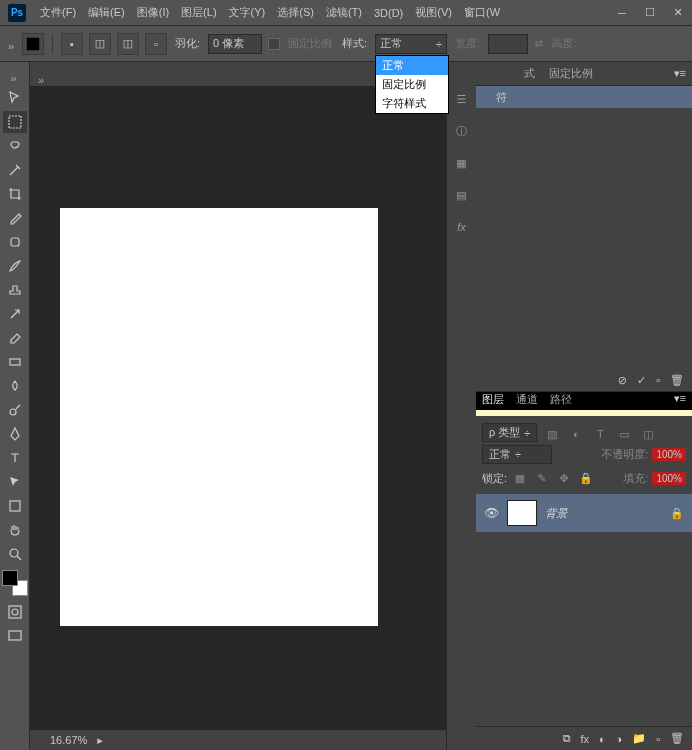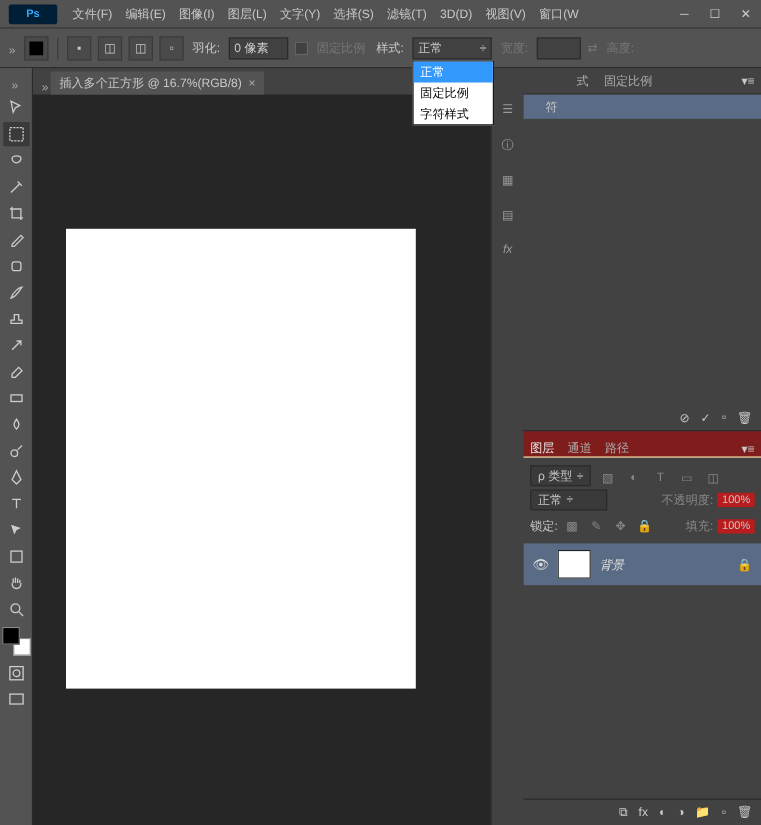--- a/index.html
+++ b/index.html
@@ -1,18 +1,18 @@
 <!DOCTYPE html>
 <html><head>
 <meta charset="utf-8">
 <style>
 *{margin:0;padding:0;box-sizing:border-box;font-family:"Microsoft YaHei",Arial,sans-serif;font-size:11px;color:#c8c8c8;user-select:none}
 body{background:#535353;width:692px;height:750px;overflow:hidden;position:relative}
 .menubar{height:26px;background:#535353;display:flex;align-items:center;padding-left:8px;border-bottom:1px solid #2a2a2a}
-.ps-logo{width:44px;height:18px;background:#001e36;color:#31a8ff;font-weight:bold;font-size:10px;display:flex;align-items:center;justify-content:center;margin-right:8px;border-radius:2px}
+.ps-logo{width:18px;height:18px;background:#001e36;color:#31a8ff;font-weight:bold;font-size:10px;display:flex;align-items:center;justify-content:center;margin-right:8px;border-radius:2px}
 .menu-item{padding:0 6px;height:40px;display:flex;align-items:center;cursor:default}
 .win-controls{margin-left:auto;display:flex}
 .win-btn{width:28px;height:22px;display:flex;align-items:center;justify-content:center;color:#ccc}
 .optbar{height:36px;background:#535353;border-bottom:1px solid #2a2a2a;display:flex;align-items:center;padding:0 8px;gap:6px}
 .opt-icon{width:22px;height:22px;border:1px solid #3a3a3a;display:flex;align-items:center;justify-content:center;background:#4a4a4a}
 .opt-label{font-size:11px;padding:0 2px}
 .opt-input{width:54px;height:20px;background:#414141;border:1px solid #2a2a2a;padding:0 4px;color:#ccc}
 .opt-check{width:12px;height:12px;border:1px solid #666;background:#414141}
 .opt-select{width:72px;height:20px;background:#414141;border:1px solid #2a2a2a;padding:0 4px;display:flex;align-items:center;justify-content:space-between;position:relative}
 .dropdown{position:absolute;top:20px;left:-1px;width:74px;background:#fff;border:1px solid #000;z-index:100}
@@ -37,21 +37,21 @@
 .right{width:246px;background:#424242;display:flex}
 .riconcol{width:30px;background:#424242;border-left:1px solid #2a2a2a;display:flex;flex-direction:column;padding-top:26px;gap:10px}
 .ricon{width:24px;height:22px;margin:0 auto;display:flex;align-items:center;justify-content:center;color:#999}
 .rpanels{flex:1;display:flex;flex-direction:column}
 .panel-top{height:330px;border-bottom:1px solid #2a2a2a;position:relative}
 .ptab-row{height:24px;display:flex;align-items:center;padding-left:48px;gap:14px;background:#424242;border-bottom:1px solid #2a2a2a}
 .ptab{font-size:11px;color:#aaa}
 .para-head{height:22px;background:#5a6b85;display:flex;align-items:center;padding-left:20px;font-size:11px;color:#ddd}
 .panel-foot{position:absolute;bottom:0;right:0;height:22px;display:flex;align-items:center;gap:10px;padding-right:8px;color:#888}
 .panel-bot{flex:1;display:flex;flex-direction:column}
-.lyr-tabs{height:24px;display:flex;align-items:flex-end;padding-left:6px;gap:12px;background:#7f1d1d;border-bottom:1px solid #fef9c3}
+.lyr-tabs{height:24px;display:flex;align-items:flex-start;padding-left:6px;gap:12px;background:#000000;border-bottom:6px solid #fef9c3}
 .lyr-tab{font-size:11px;color:#aaa}
 .lyr-tab.active{color:#e5e5e5}
 .lyr-row1{height:26px;display:flex;align-items:flex-end;padding:0 6px;gap:6px}
 .lyr-sel{background:#3a3a3a;border:1px solid #2a2a2a;padding:1px 6px;display:flex;align-items:center;gap:4px;font-size:10px}
 .lyr-mini{width:18px;height:16px;display:flex;align-items:center;justify-content:center;color:#888;font-size:11px}
 .lyr-row2{height:24px;display:flex;align-items:center;padding:0 6px;gap:4px;font-size:10px}
 .lyr-pct{background:#b91c1c;padding:1px 4px;font-size:10px}
 .lyr-list{flex:1;background:#424242;padding-top:4px}
 .lyr-item{height:38px;background:#5a6b85;display:flex;align-items:center;padding:0 8px;gap:8px}
 .eye{color:#ddd;font-size:12px}
@@ -233,27 +233,27 @@
     <div class="tool">
         <svg viewBox="0 0 16 16">
           <rect x="2" y="3" width="12" height="9"></rect>
         </svg>
       </div>
   </div>
 
   <div class="center">
     <div class="tabbar">
       <div class="expand">»</div>
-      <div class="doctab">
-        <span>插入多个正方形 @ 16.7%(RGB/8)</span>
-        <span class="tab-x">×</span>
-      </div>
     </div>
     <div class="canvas-area">
       <div class="canvas"></div>
+    </div>
+    <div class="statusbar">
+      <span>16.67%</span>
+      <span style="margin-left:10px">▸</span>
     </div>
   </div>
 
   <div class="right">
     <div class="riconcol">
       <div class="ricon">☰</div>
       <div class="ricon">ⓘ</div>
       <div class="ricon">▦</div>
       <div class="ricon">▤</div>
       <div class="ricon" style="font-style:italic">fx</div>

